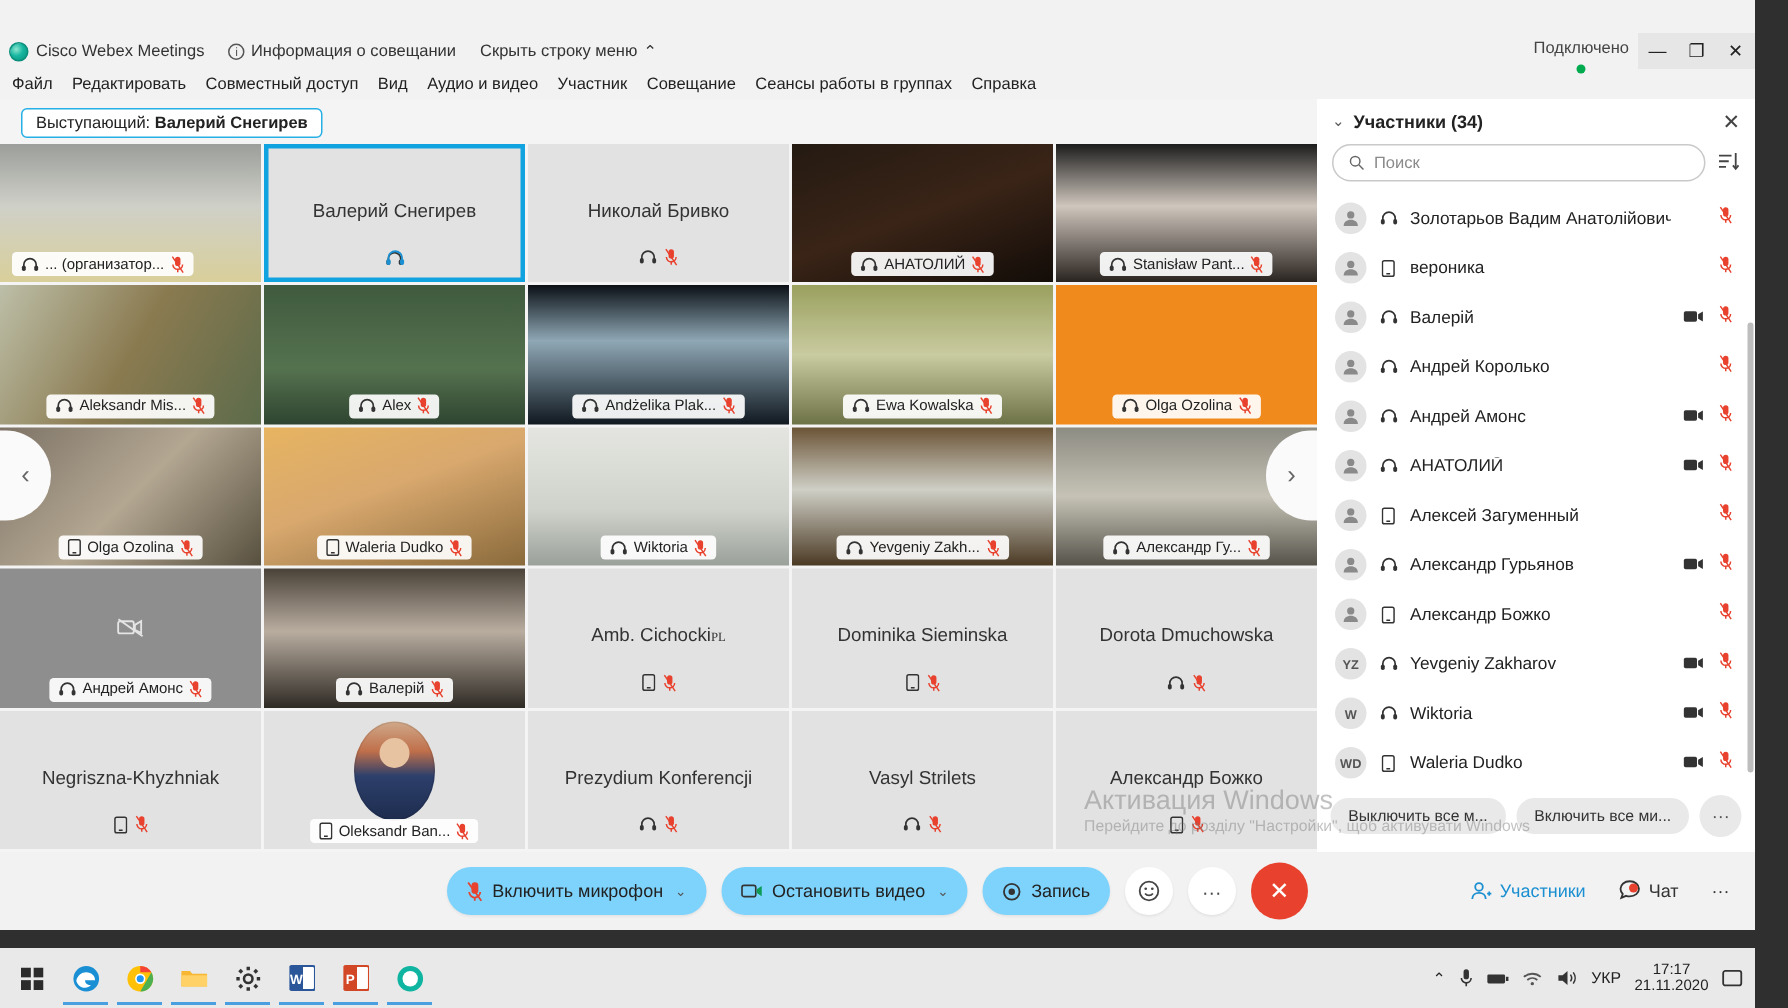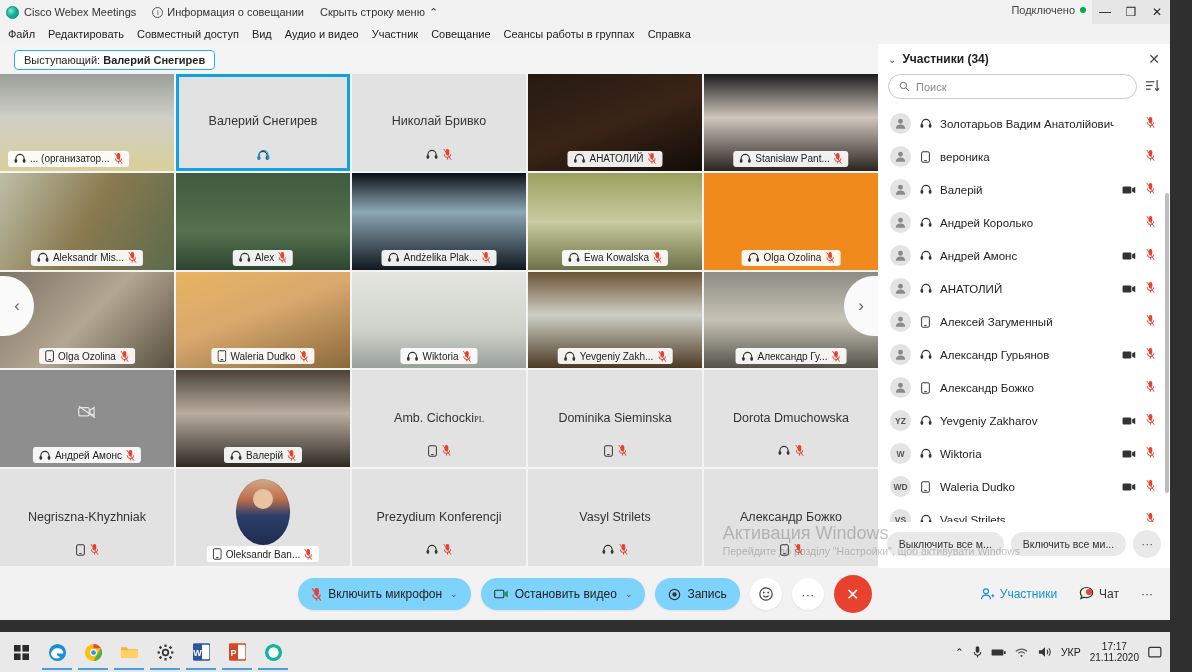--- a/index.html
+++ b/index.html
@@ -10,36 +10,36 @@
   }
   .screen { position: relative; width: 1192px; height: 672px; background: #2f2f2f; }
 
   
   .app-window {
     position: absolute; left: 0; top: 0; width: 1170px; height: 620px;
     background: #f2f2f2; display: flex; flex-direction: column;
   }
   .titlebar {
     height: 24px; background: #f2f2f2; display: flex; align-items: center;
-    padding-left: 6px; position: relative; flex: none;
+    padding-left: 6px; position: relative; flex: none; margin-top: 22px;
   }
   .webex-logo {
     width: 13px; height: 13px; border-radius: 50%;
     background: radial-gradient(circle at 35% 35%, #8ee6d0 0%, #16b6a0 45%, #0a8f7c 100%);
     border: 1px solid #0a8f7c; margin-right: 5px; flex: none;
   }
   .title-text { font-size: 11px; color: #333; margin-right: 16px; white-space: nowrap;}
   .tb-item { font-size: 11px; color: #333; display: flex; align-items: center; gap: 4px; margin-right: 16px; white-space: nowrap;}
   .circ-i {
     width: 11px; height: 11px; border: 1px solid #555; border-radius: 50%;
     font-size: 8px; line-height: 10px; text-align: center; color: #555; flex:none;
   }
   .conn-wrap {
     position: absolute; right: 84px; top: 4px; display: flex; align-items: center; gap: 5px;
-    font-size: 11px; color: #444;
+    font-size: 11px; color: #444; flex-direction: column;
   }
   .conn-dot { width: 6px; height: 6px; border-radius: 50%; background: #00ab50; }
   .wctrls { position: absolute; right: 0; top: 0; height: 24px; display: flex; }
   .wbtn {
     width: 26px; height: 24px; display: flex; align-items: center; justify-content: center;
     font-size: 12px; color: #222; background: #e6e6e6;
   }
   .wbtn:last-child { background: #e6e6e6; }
 
   .menubar {

